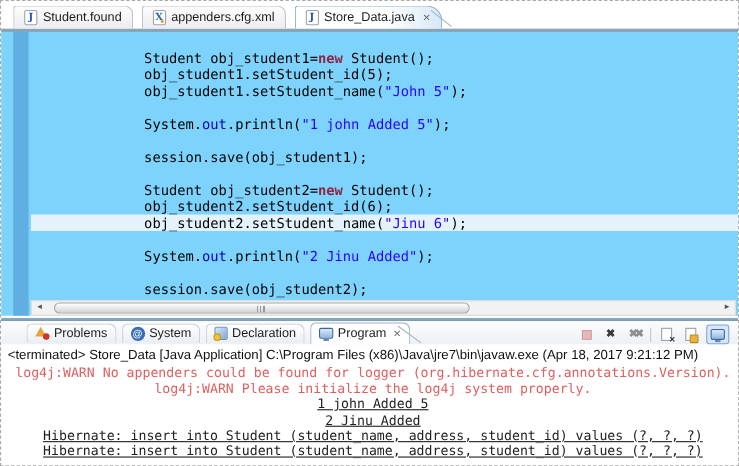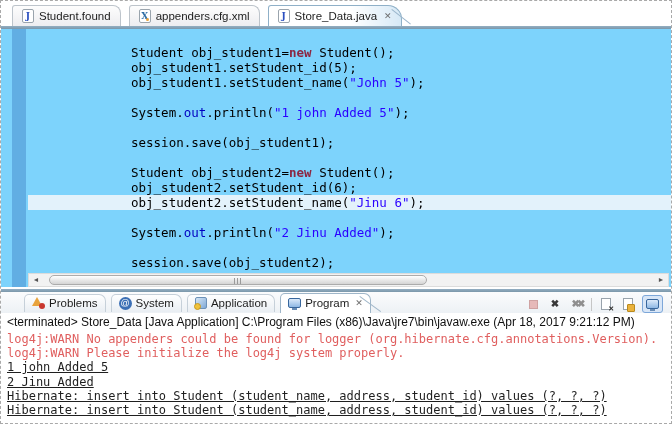--- a/index.html
+++ b/index.html
@@ -85,21 +85,21 @@
   .tsep { width:1px; height:13px; background:#c6c6c6; }
   .icon-page { position:relative; width:10px; height:12px; background:#fff; border:1px solid #99a3ac; }
   .icon-page.page-x::after { content:"\2715"; position:absolute; right:-4px; bottom:-4px; font-size:7px;
       font-weight:bold; color:#333; }
   .icon-page.page-lock::after { content:""; position:absolute; right:-3px; bottom:-3px; width:6px; height:6px;
       background:#eab23c; border:1px solid #b98a1e; border-radius:1px; }
 
   
   .chead { padding:2px 4px 1px 6px; font-size:12px; color:#101010; white-space:nowrap; background:#fff; }
   .cbody { padding:2px 0 0 6px; font-family:"DejaVu Sans Mono",monospace; font-size:12px;
-           line-height:14.2px; white-space:pre; }
+           line-height:14.2px; white-space:pre;text-align:center; }
   .cline.err { color:var(--console-error); }
   .cline.std { color:var(--console-text);text-decoration:underline; }
 </style>
 </head>
 <body>
 
 <div class="screen">
 
   <div class="tabbar">
       <div class="etab">
@@ -139,21 +139,21 @@
     <div class="btab">
         <span class="icon-problems"></span>
         <span>Problems</span>
       </div>
       <div class="btab">
         <span class="icon-javadoc">@</span>
         <span>System</span>
       </div>
       <div class="btab">
         <span class="icon-declaration"></span>
-        <span>Application</span>
+        <span>Declaration</span>
       </div>
       <div class="btab active">
         <span class="icon-monitor"></span>
         <span>Program</span>
         <span class="close">✕</span>
         <span class="swoosh"></span>
       </div>
       <div class="btoolbar">
         <div class="ti">
           <span class="icon-terminate"></span>

